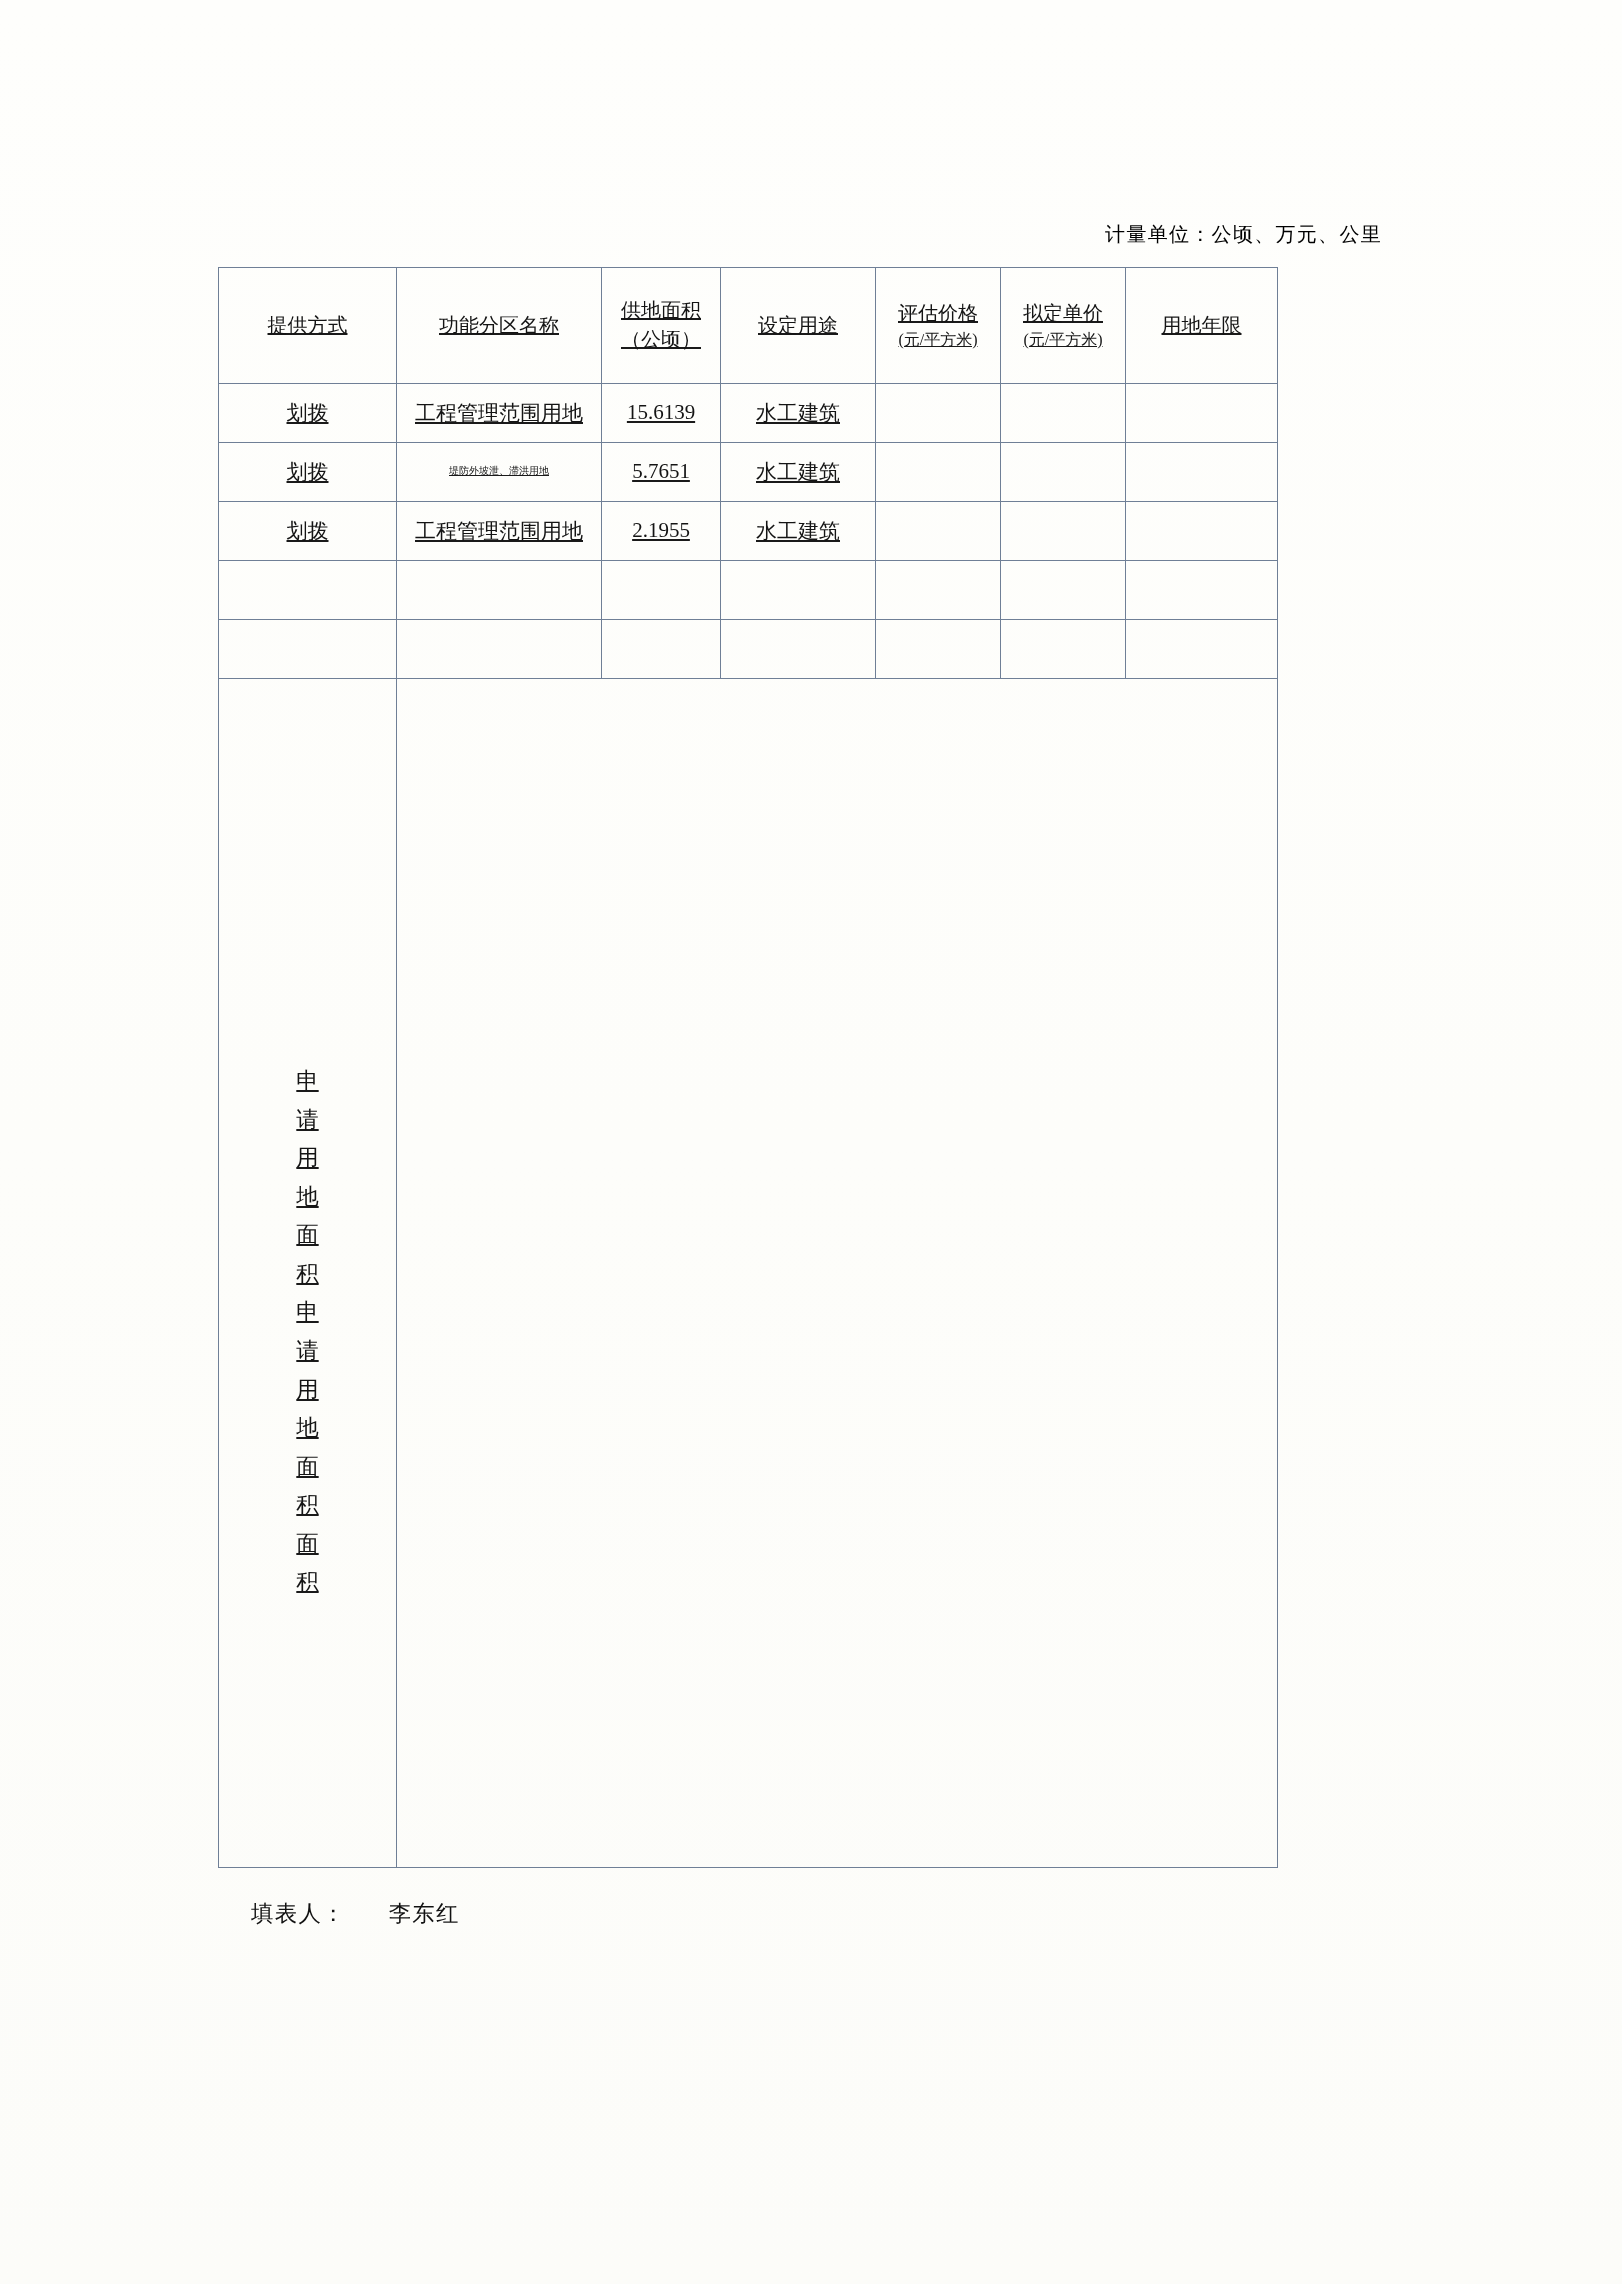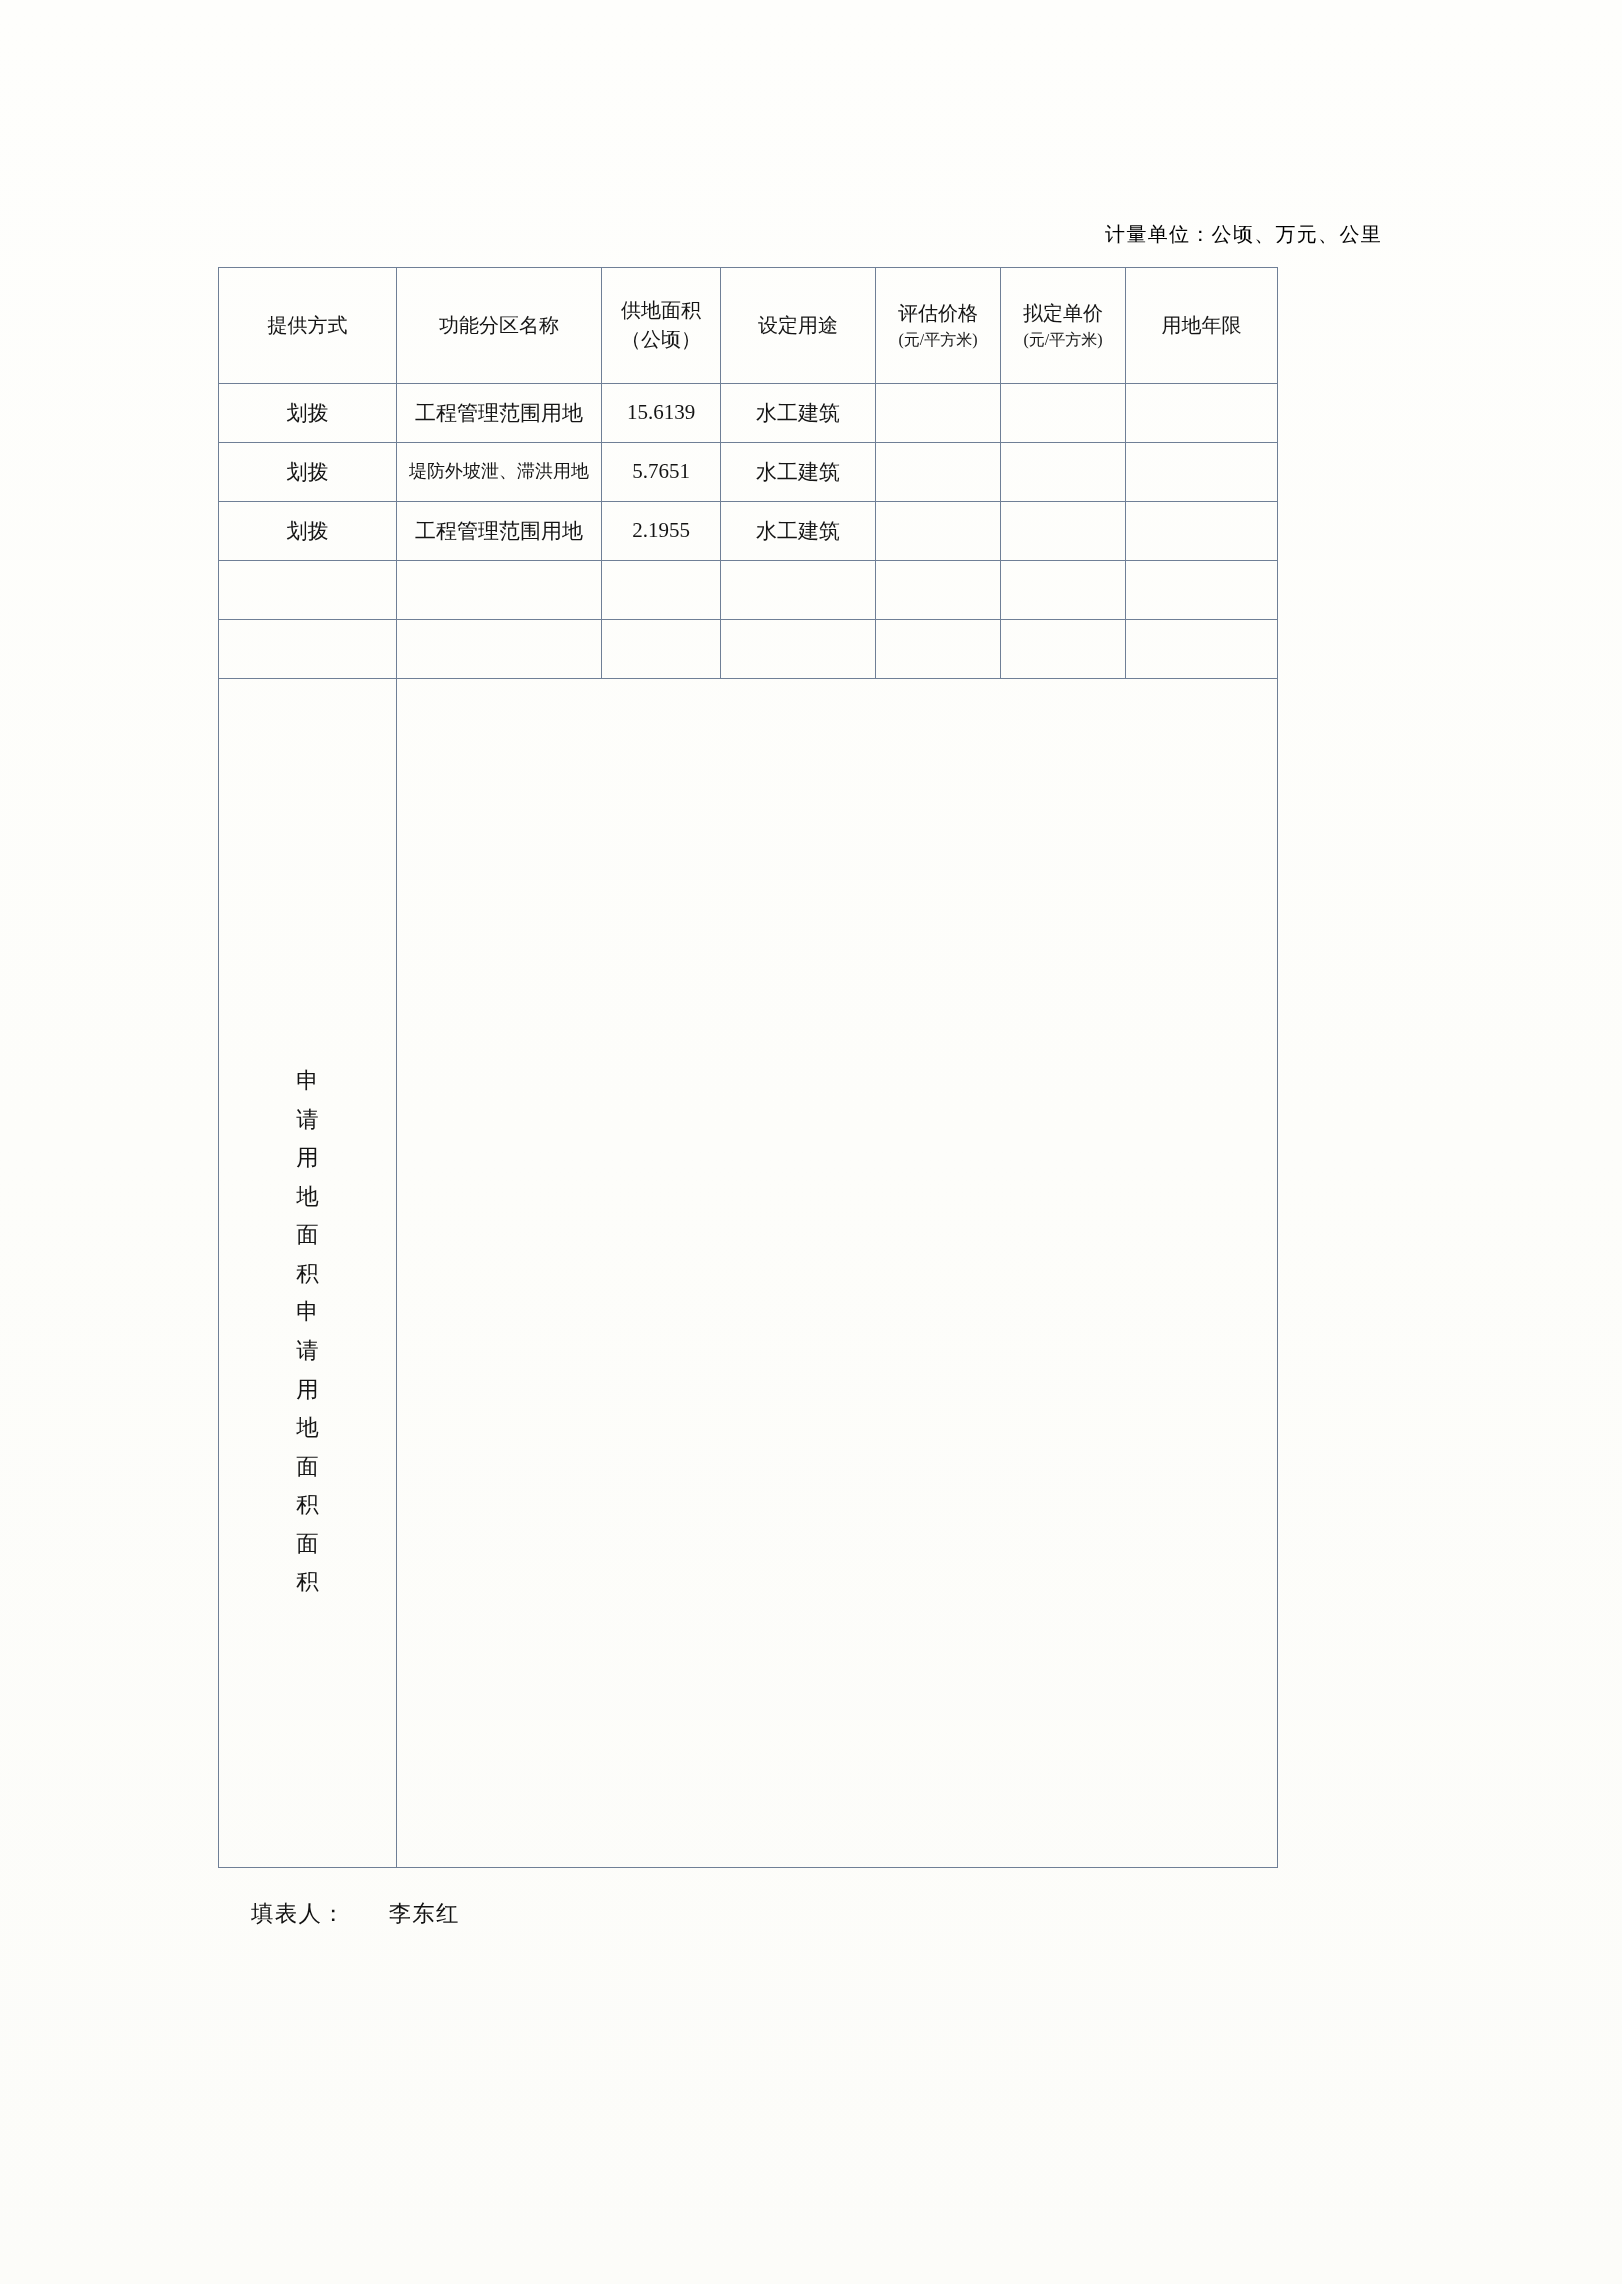--- a/index.html
+++ b/index.html
@@ -50,20 +50,21 @@
     margin-right: 17px;
     color: #000000;
     letter-spacing: 1.3px;
   }
   table.main {
     margin-top: 18.5px;
     border-collapse: collapse;
     width: 1057px;
     table-layout: fixed;
     background: transparent;
+    text-decoration: underline;
   }
   table.main td, table.main th {
     border: 1.3px solid #6f7f96;
     padding: 0;
     text-align: center;
     vertical-align: middle;
     font-weight: normal;
     color: #141414;
   }
   .hdr td {
@@ -76,21 +77,21 @@
     display: block;
   }
   .hdr .two-line span {
     display: block;
   }
   .row td {
     height: 58px;
     font-size: 21px;
   }
   .row td.small {
-    font-size: 18px;
+    font-size: 10px;
     line-height: 1.25;
   }
   .row.empty td {
     height: 58px;
   }
   .col-1 { width: 178px; }
   .col-2 { width: 205px; }
   .col-3 { width: 119px; }
   .col-4 { width: 155px; }
   .col-5 { width: 125px; }

